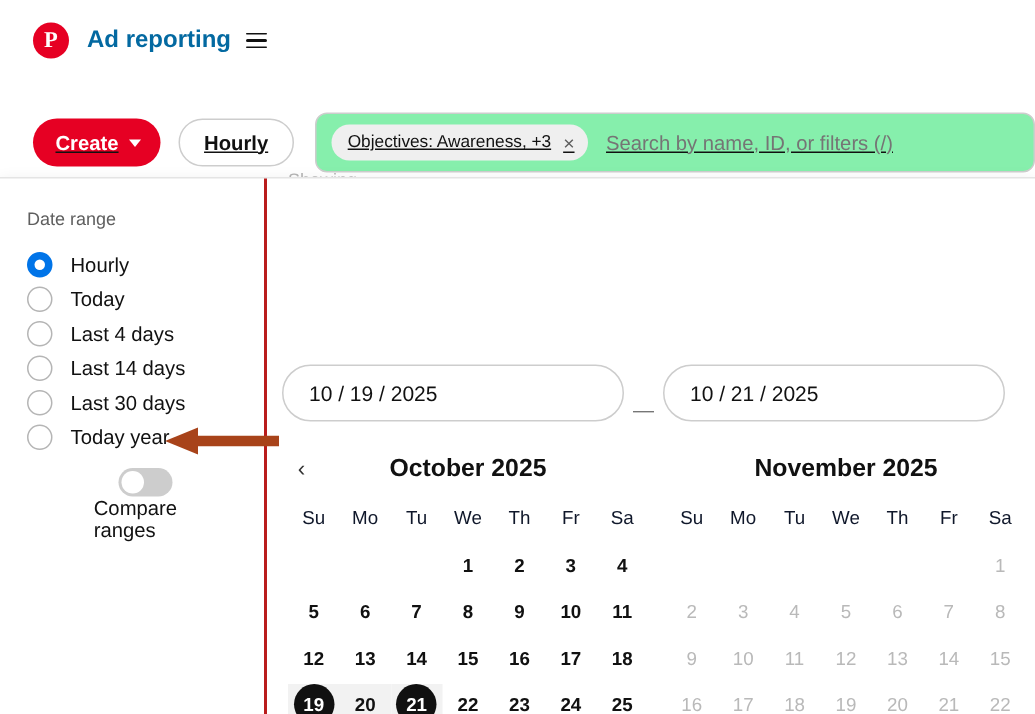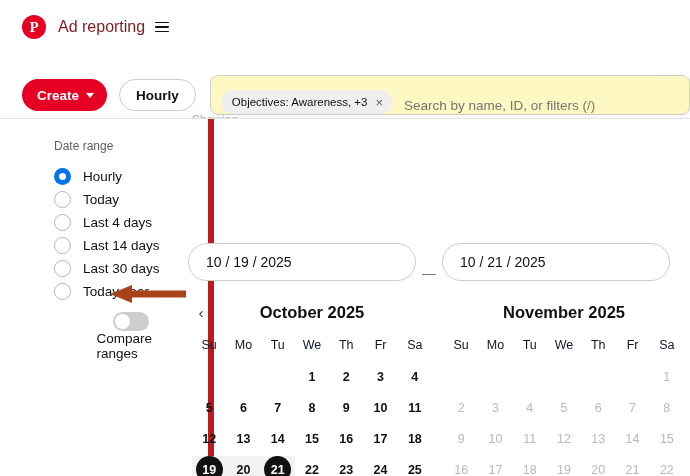--- a/index.html
+++ b/index.html
@@ -36,22 +36,22 @@
     justify-content: center;
     color: #ffffff;
     font-weight: bold;
     font-size: 15px;
     font-family: "Liberation Serif", serif;
     line-height: 1;
   }
   .header-title {
     margin-left: 12px;
     font-size: 16px;
-    font-weight: normal;
-    color: #7f1d1d;
+    font-weight: bold;
+    color: #0369a1;
   }
   .hamburger {
     margin-left: 10px;
     display: inline-flex;
     flex-direction: column;
     justify-content: center;
     gap: 3px;
     width: 14px;
     cursor: pointer;
   }
@@ -64,20 +64,21 @@
   }
 
   
   .toolbar {
     position: absolute;
     left: 0; top: 72px;
     width: 690px; height: 46px;
     display: flex;
     align-items: center;
     padding-left: 22px;
+    text-decoration: underline;
   }
   .btn-create {
     height: 32px;
     background: #e60023;
     color: #ffffff;
     border: none;
     border-radius: 16px;
     font-size: 13.5px;
     font-weight: bold;
     padding: 0 13px 0 15px;
@@ -108,23 +109,23 @@
     cursor: pointer;
     font-family: "Liberation Sans", sans-serif;
   }
   .search-wrap {
     margin-left: 14px;
     flex: 1;
     height: 40px;
     border: 1px solid #cdcdcd;
     border-radius: 8px;
     display: flex;
-    align-items: flex-end;
+    align-items: center;
     padding: 0 10px;
-    background: #fef9c3;
+    background: #86efac;
     min-width: 0;
   }
   .filter-chip {
     height: 24px;
     background: #efefef;
     border-radius: 12px;
     display: flex;
     align-items: center;
     gap: 8px;
     padding: 0 9px 0 11px;
@@ -163,23 +164,22 @@
     left: 0; top: 118px;
     width: 690px; height: 358px;
     background: #ffffff;
     border-top: 1px solid #e4e4e4;
     box-shadow: 0 2px 10px rgba(0,0,0,0.08);
   }
   .range-panel {
     position: absolute;
     left: 0; top: 0;
     width: 178px; height: 358px;
-    border-right: 6px solid #b91c1c;
+    border-right: 2px solid #b91c1c;
     padding: 20px 0 0 18px;
-    margin-left: 36px;
   }
   .range-title {
     font-size: 12px;
     color: #5f5f5f;
     margin-bottom: 12px;
   }
   .radio-row {
     display: flex;
     align-items: center;
     height: 23px;

